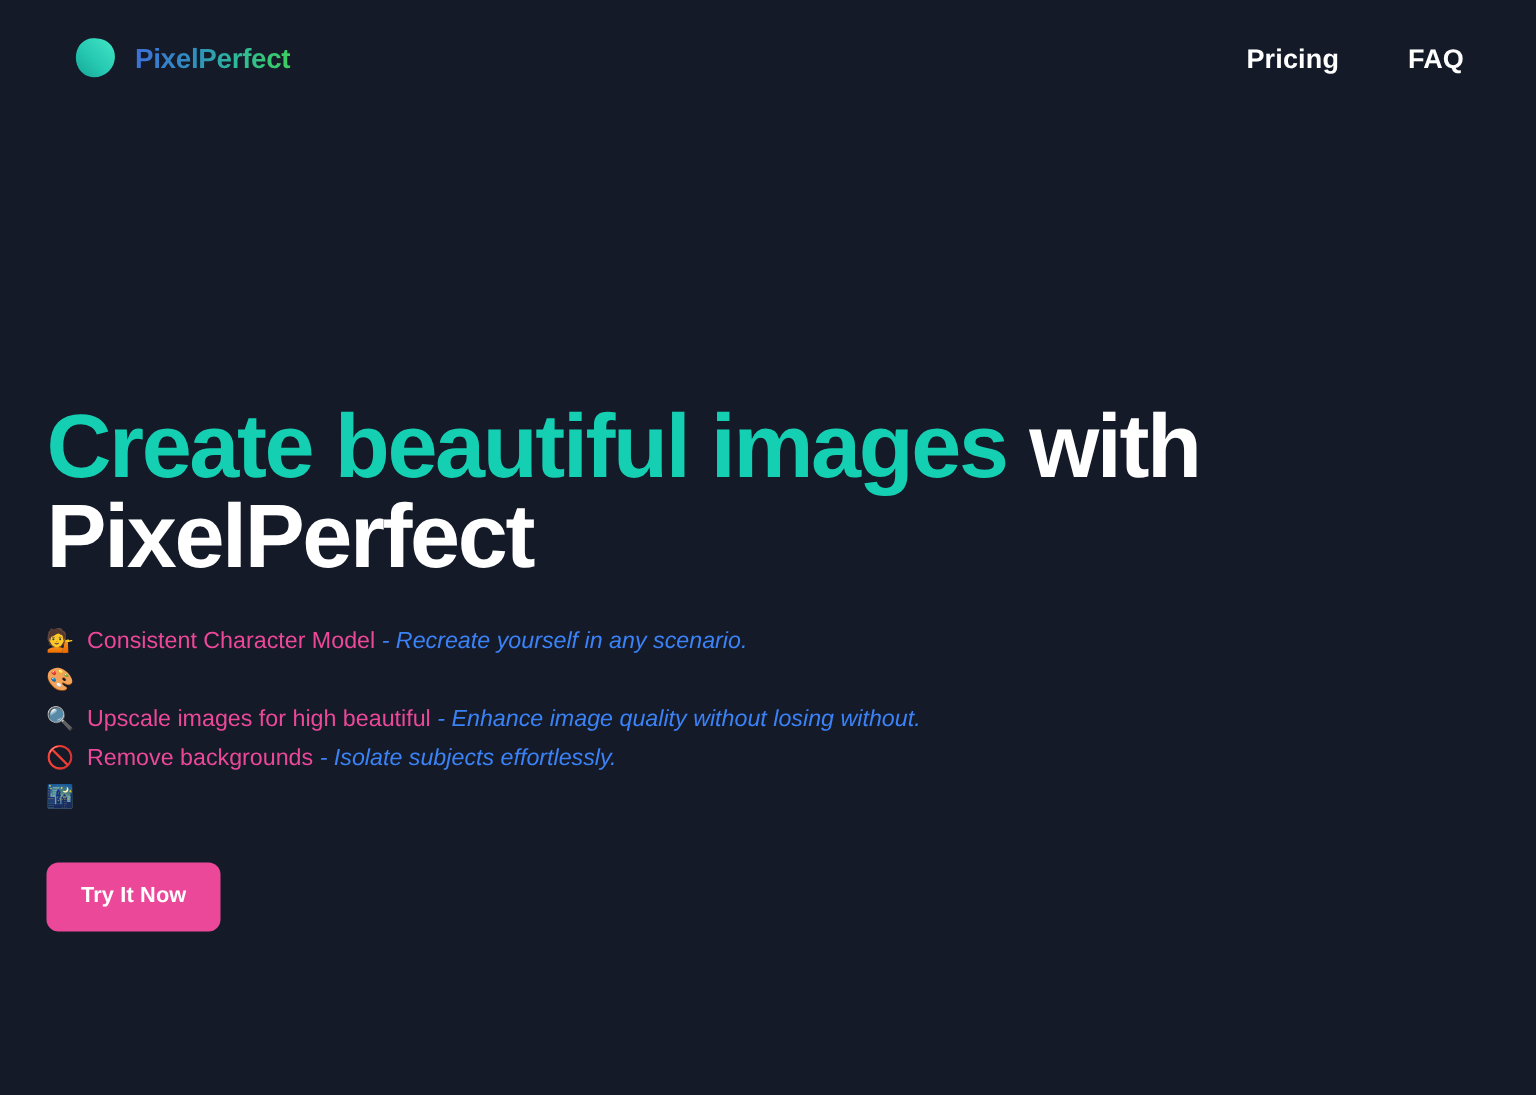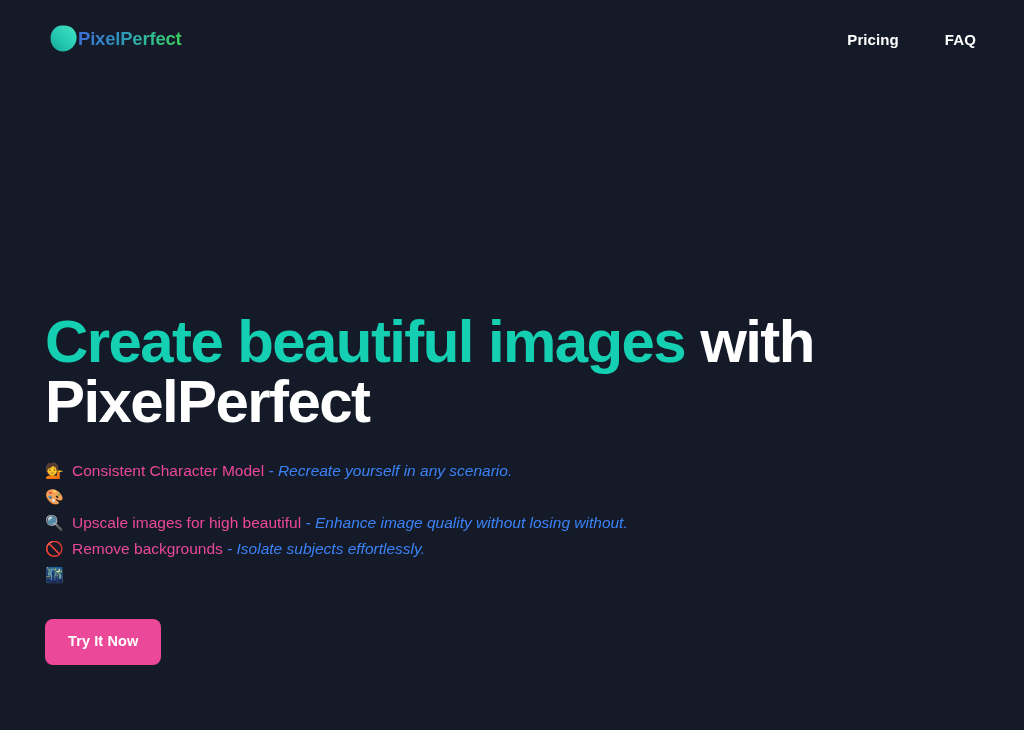--- a/index.html
+++ b/index.html
@@ -24,20 +24,21 @@
     width: 1024px;
     height: 78px;
     display: flex;
     align-items: center;
     padding: 0 48px 0 50px;
   }
 
   .brand {
     display: flex;
     align-items: center;
+    gap: 12px;
     cursor: pointer;
   }
 
   .brand-mark {
     width: 28px;
     height: 28px;
     display: block;
     flex: 0 0 auto;
   }
 
@@ -55,35 +56,34 @@
 
   .nav {
     margin-left: auto;
     display: flex;
     align-items: center;
     gap: 46px;
   }
 
   .nav-link {
     color: #ffffff;
-    font-size: 15px;
+    font-size: 18px;
     font-weight: bold;
     text-decoration: none;
     letter-spacing: 0.1px;
     cursor: pointer;
     white-space: nowrap;
   }
 
   
   .hero {
     position: absolute;
-    left: 45px;
+    left: 31px;
     top: 268px;
     width: 960px;
-    margin-top: 44px;
   }
 
   .hero-title {
     font-size: 60px;
     line-height: 1.0;
     font-weight: bold;
     letter-spacing: -1.6px;
     color: #ffffff;
     max-width: 800px;
     margin-bottom: 26px;

